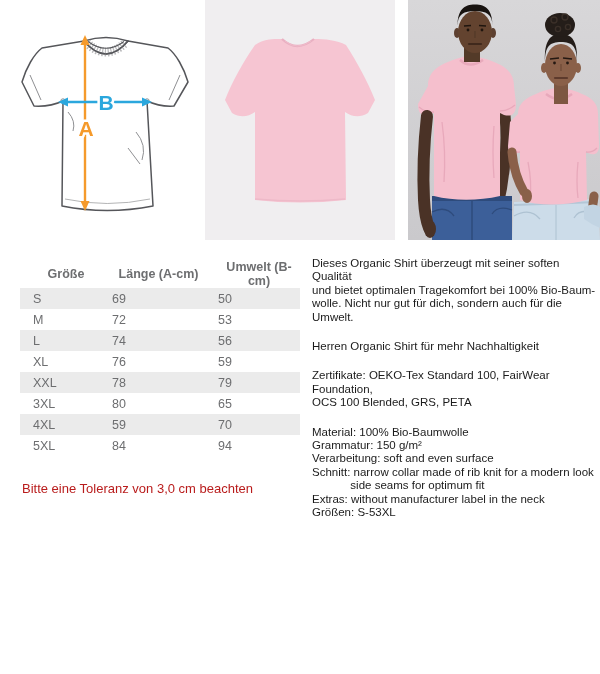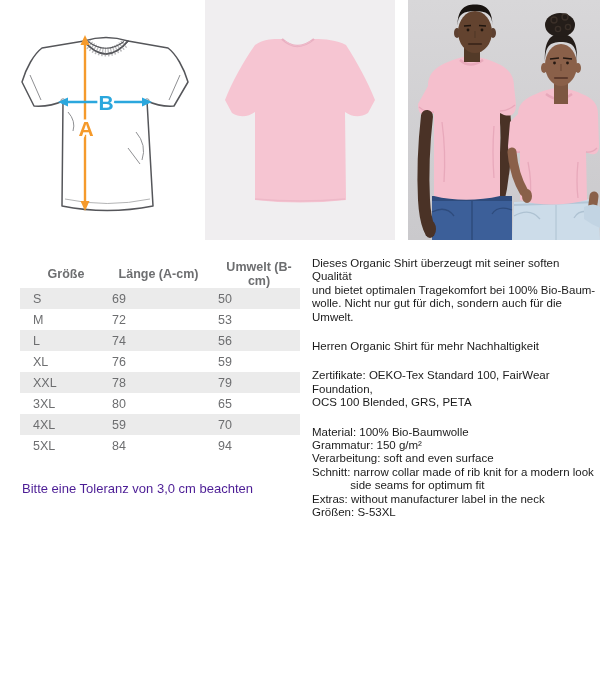--- a/index.html
+++ b/index.html
@@ -15,21 +15,21 @@
   .panel svg{display:block;}
 
   
   table.size-table{position:absolute;left:20px;top:260px;width:280px;
     border-collapse:collapse;table-layout:fixed;
     font-size:12.5px;color:#6d6e70;}
   table.size-table th{height:23px;font-weight:700;text-align:center;padding:0 0 0 13px;}
   table.size-table td{height:21px;padding:0 0 0 13px;}
   table.size-table tbody tr:nth-child(odd) td{background:#ebebeb;}
 
-  .tolerance-note{position:absolute;left:22px;top:481px;font-size:13px;color:#4c1d95;}
+  .tolerance-note{position:absolute;left:22px;top:481px;font-size:13px;color:#b91c1c;}
 
   
   .description{position:absolute;left:312px;top:257px;width:288px;
     font-size:11.5px;line-height:13.4px;color:#1b1b1b;}
   .description p{margin:0 0 16px 0;white-space:pre-wrap;}
 </style>
 </head>
 <body>
 
 <div class="page">

